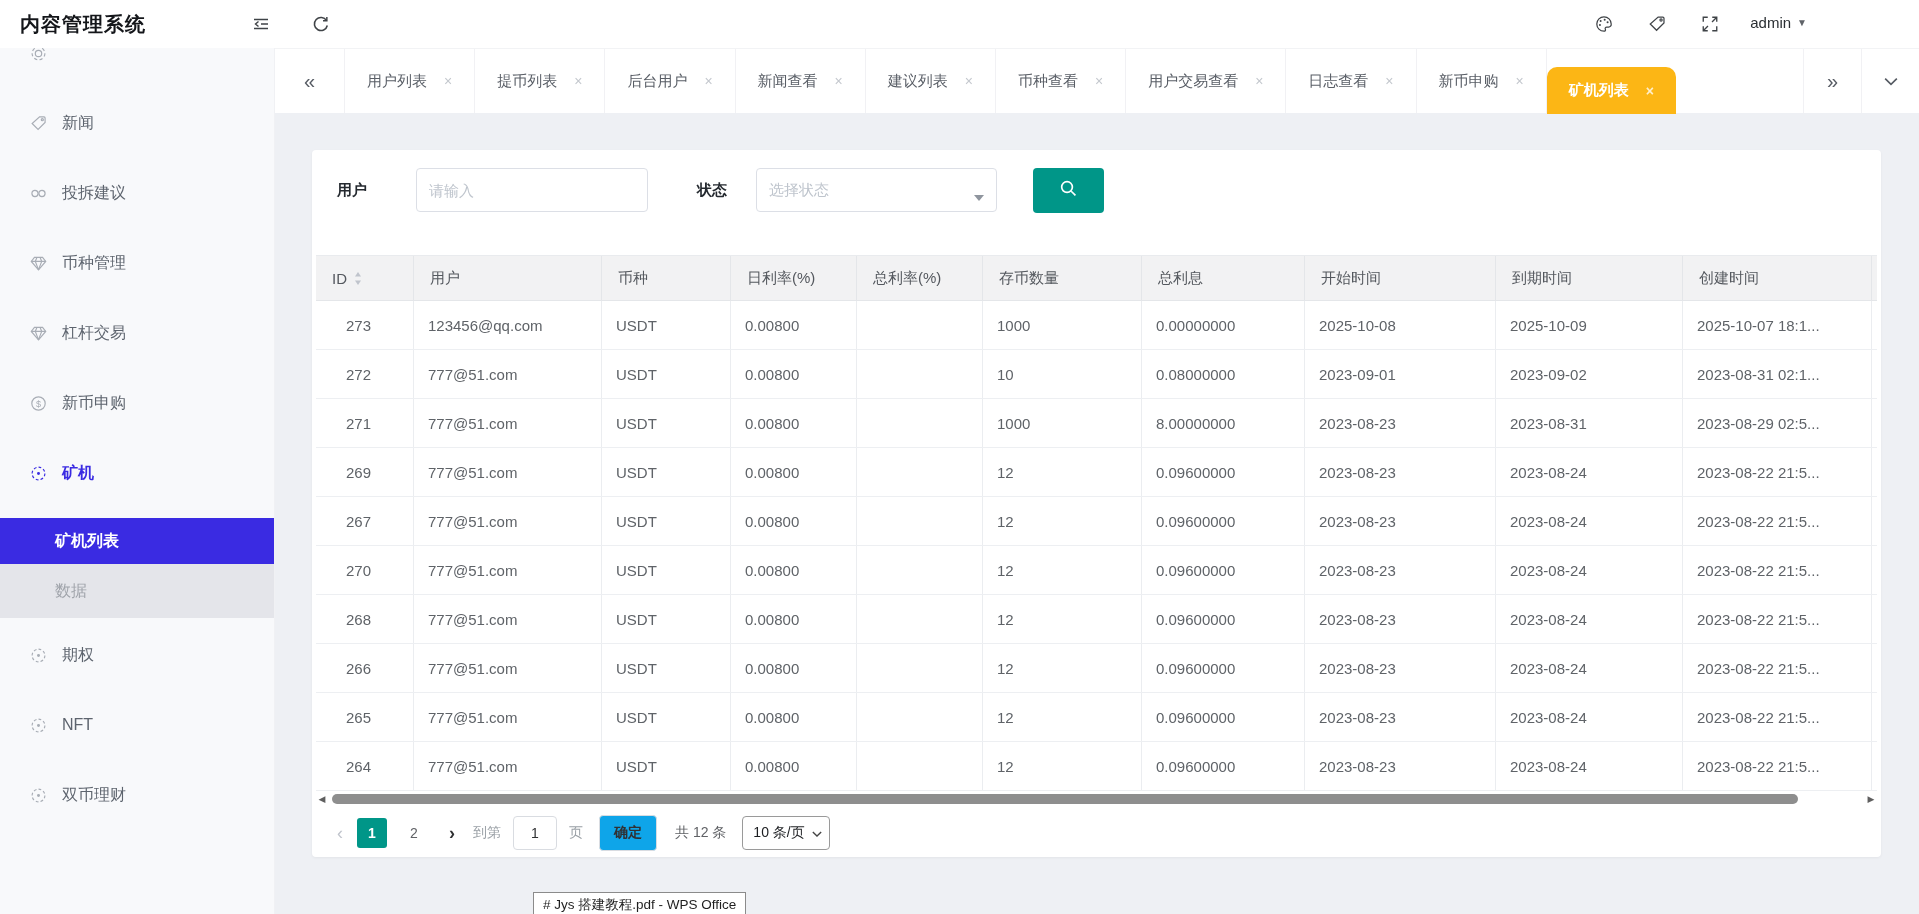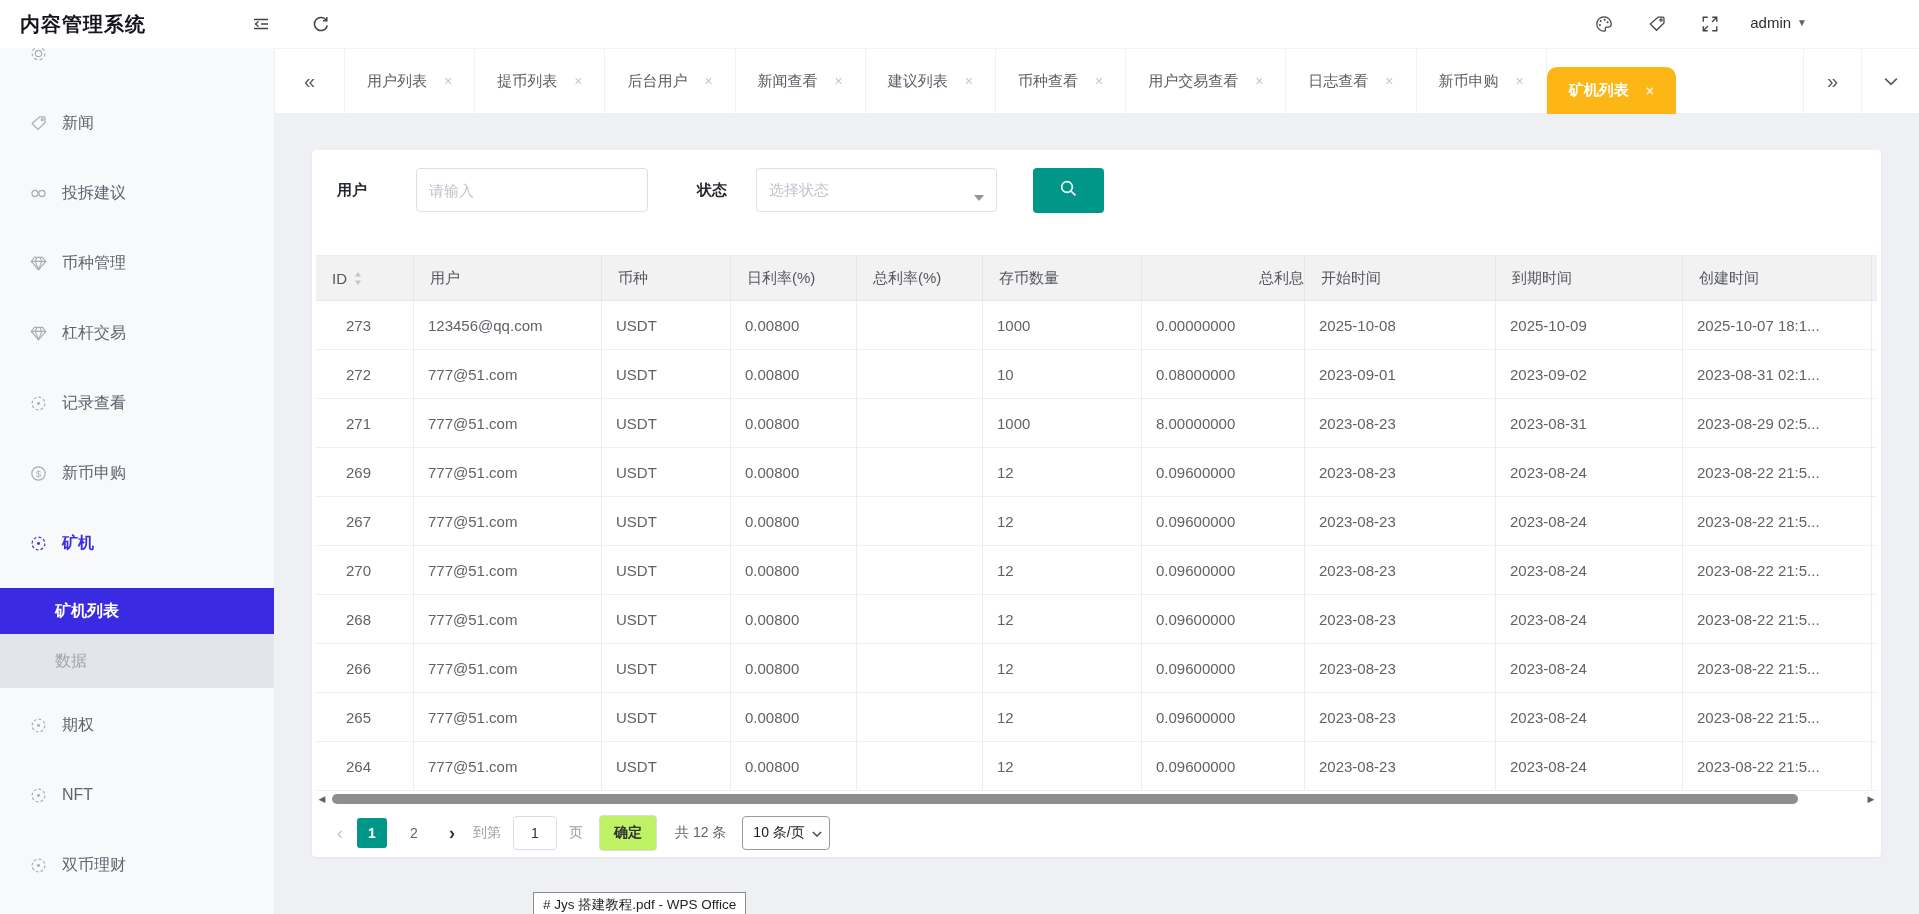--- a/index.html
+++ b/index.html
@@ -94,21 +94,21 @@
   .pg-prev{color:#c0c4cc;font-size:18px;margin-right:14px;cursor:pointer;}
   .pg-num{min-width:30px;height:30px;display:flex;align-items:center;justify-content:center;
     color:#606266;margin-right:12px;cursor:pointer;}
   .pg-num.on{background:#009688;color:#fff;border-radius:3px;font-weight:600;}
   .pg-next{color:#303133;font-size:18px;font-weight:700;margin:0 18px 0 8px;cursor:pointer;}
   .pg-goto{color:#9aa0a6;}
   .pg-input{width:44px;height:34px;margin:0 12px;border:1px solid #d9dce1;border-radius:4px;
     text-align:center;font-size:14px;color:#303133;outline:none;
     font-family:"Liberation Sans","DejaVu Sans",sans-serif;}
   .pg-unit{color:#9aa0a6;}
-  .pg-ok{margin-left:16px;height:36px;padding:0 14px;background:#bef264;border:1px solid #d9dce1;
+  .pg-ok{margin-left:16px;height:36px;padding:0 14px;background:#0ea5e9;border:1px solid #d9dce1;
     border-radius:4px;font-size:14px;font-weight:600;color:#303133;cursor:pointer;
     font-family:"Liberation Sans","DejaVu Sans",sans-serif;}
   .pg-total{margin-left:18px;color:#606266;}
   .pg-size{position:relative;margin-left:16px;height:34px;border:1px solid #9a9a9a;border-radius:4px;
     display:flex;align-items:center;padding:0 24px 0 10px;background:#fff;cursor:pointer;color:#1c1e21;}
   .pg-size svg{position:absolute;right:7px;top:14px;width:10px;height:6px;color:#444;}
 
   
   .tooltip{position:absolute;left:533px;top:892px;background:#fff;border:1px solid #8b8b8b;
     padding:3px 9px 5px 9px;font-size:13.5px;color:#1f1f1f;white-space:nowrap;z-index:40;}
@@ -201,29 +201,20 @@
           <svg viewBox="0 0 16 16" fill="none" stroke="currentColor" stroke-width="1.1">
             <path d="M4.2 2.2h7.6l3 3.8L8 14 1.2 6z"></path>
             <path d="M1.2 6h13.6M8 14 5 6l1.6-3.8M8 14l3-8-1.6-3.8"></path>
           </svg>
         </span>
         <span>杠杆交易</span>
       </div>
       <div class="side-item">
         <span class="icon">
           <svg viewBox="0 0 16 16" fill="none" stroke="currentColor" stroke-width="1.1">
-            <circle cx="8" cy="8" r="6" stroke-dasharray="2.6 2"></circle>
-            <circle cx="8" cy="8" r="1.4" fill="currentColor" stroke="none"></circle>
-          </svg>
-        </span>
-        <span>记录查看</span>
-      </div>
-      <div class="side-item">
-        <span class="icon">
-          <svg viewBox="0 0 16 16" fill="none" stroke="currentColor" stroke-width="1.1">
             <circle cx="8" cy="8" r="6.3"></circle>
             <text x="8" y="11" font-size="8.5" text-anchor="middle" fill="currentColor" stroke="none">$</text>
           </svg>
         </span>
         <span>新币申购</span>
       </div>
       <div class="side-item active">
         <span class="icon">
           <svg viewBox="0 0 16 16" fill="none" stroke="currentColor" stroke-width="1.1">
             <circle cx="8" cy="8" r="6" stroke-dasharray="2.6 2"></circle>
@@ -361,21 +352,21 @@
               </div>
               <div class="tcell" style="width: 126px;">
                 <span>日利率(%)</span>
               </div>
               <div class="tcell" style="width: 126px;">
                 <span>总利率(%)</span>
               </div>
               <div class="tcell" style="width: 159px;">
                 <span>存币数量</span>
               </div>
-              <div class="tcell" style="width: 163px; justify-content: flex-end;">
+              <div class="tcell" style="width: 163px;">
                 <span>总利息</span>
               </div>
               <div class="tcell" style="width: 191px;">
                 <span>开始时间</span>
               </div>
               <div class="tcell" style="width: 187px;">
                 <span>到期时间</span>
               </div>
               <div class="tcell" style="width: 189px; text-align: right;">
                 <span>创建时间</span>

